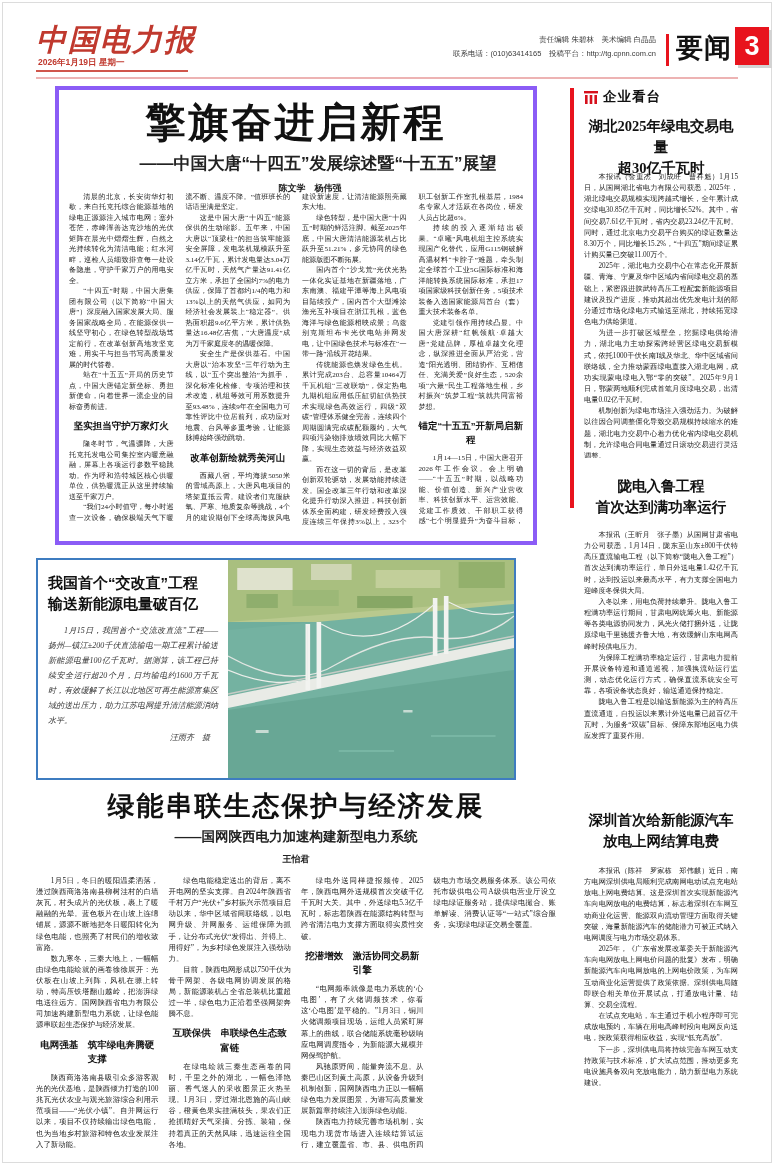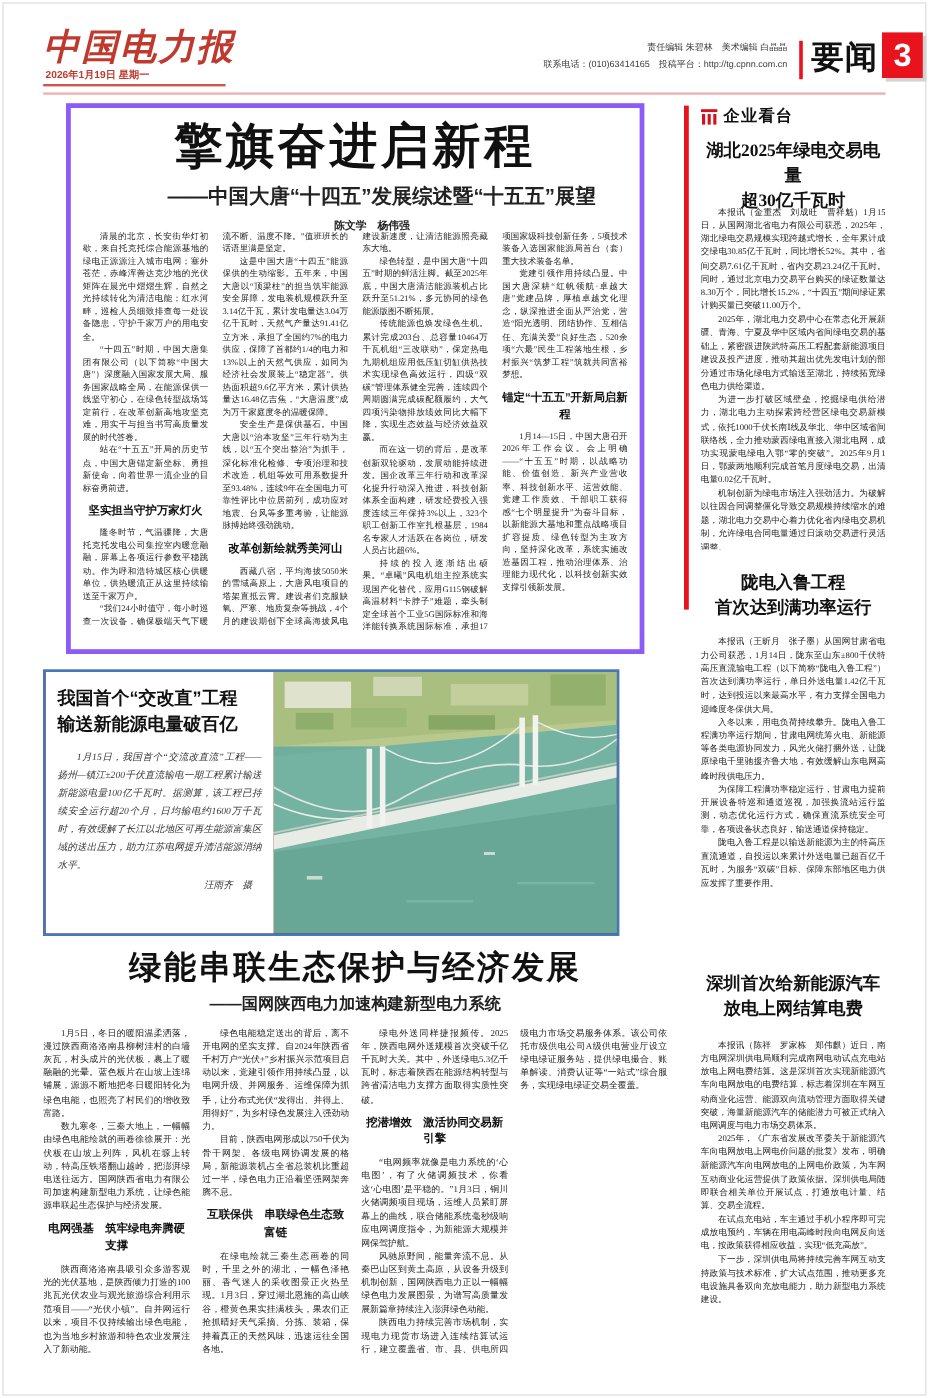--- a/index.html
+++ b/index.html
@@ -107,20 +107,21 @@
       <p class="para">“十四五”时期，中国大唐集团有限公司（以下简称“中国大唐”）深度融入国家发展大局、服务国家战略全局，在能源保供一线坚守初心，在绿色转型战场笃定前行，在改革创新高地攻坚克难，用实干与担当书写高质量发展的时代答卷。</p>
       <p class="para">站在“十五五”开局的历史节点，中国大唐锚定新坐标、勇担新使命，向着世界一流企业的目标奋勇前进。</p>
       <div class="sub-head">坚实担当守护万家灯火</div>
       <p class="para">隆冬时节，气温骤降，大唐托克托发电公司集控室内暖意融融，屏幕上各项运行参数平稳跳动。作为呼和浩特城区核心供暖单位，供热暖流正从这里持续输送至千家万户。</p>
       <p class="para">“我们24小时值守，每小时巡查一次设备，确保极端天气下暖流不断、温度不降。”值班班长的话语里满是坚定。</p>
       <p class="para">这是中国大唐“十四五”能源保供的生动缩影。五年来，中国大唐以“顶梁柱”的担当筑牢能源安全屏障，发电装机规模跃升至3.14亿千瓦，累计发电量达3.04万亿千瓦时，天然气产量达91.41亿立方米，承担了全国约7%的电力供应，保障了首都约1/4的电力和13%以上的天然气供应，如同为经济社会发展装上“稳定器”。供热面积超9.6亿平方米，累计供热量达16.48亿吉焦，“大唐温度”成为万千家庭度冬的温暖保障。</p>
       <p class="para">安全生产是保供基石。中国大唐以“治本攻坚”三年行动为主线，以“五个突出整治”为抓手，深化标准化检修、专项治理和技术改造，机组等效可用系数提升至93.48%，连续9年在全国电力可靠性评比中位居前列，成功应对地震、台风等多重考验，让能源脉搏始终强劲跳动。</p>
       <div class="sub-head">改革创新绘就秀美河山</div>
       <p class="para">西藏八宿，平均海拔5050米的雪域高原上，大唐风电项目的塔架直抵云霄。建设者们克服缺氧、严寒、地质复杂等挑战，4个月的建设期创下全球高海拔风电建设新速度，让清洁能源照亮藏东大地。</p>
       <p class="para">绿色转型，是中国大唐“十四五”时期的鲜活注脚。截至2025年底，中国大唐清洁能源装机占比跃升至51.21%，多元协同的绿色能源版图不断拓展。</p>
+      <p class="para">国内首个“沙戈荒”光伏光热一体化实证基地在新疆落地，广东南澳、福建平潭等海上风电项目陆续投产，国内首个大型滩涂渔光互补项目在浙江扎根，蓝色海洋与绿色能源相映成景；乌兹别克斯坦布卡光伏电站并网发电，让中国绿色技术与标准在“一带一路”沿线开花结果。</p>
       <p class="para">传统能源也焕发绿色生机。累计完成203台、总容量10464万千瓦机组“三改联动”，保定热电九期机组应用低压缸切缸供热技术实现绿色高效运行，四级“双碳”管理体系健全完善，连续四个周期圆满完成碳配额履约，大气四项污染物排放绩效同比大幅下降，实现生态效益与经济效益双赢。</p>
       <p class="para">而在这一切的背后，是改革创新双轮驱动，发展动能持续迸发。国企改革三年行动和改革深化提升行动深入推进，科技创新体系全面构建，研发经费投入强度连续三年保持3%以上，323个职工创新工作室扎根基层，1984名专家人才活跃在各岗位，研发人员占比超6%。</p>
       <p class="para">持续的投入逐渐结出硕果。“卓曦”风电机组主控系统实现国产化替代，应用G115钢破解高温材料“卡脖子”难题，牵头制定全球首个工业5G国际标准和海洋能转换系统国际标准，承担17项国家级科技创新任务，5项技术装备入选国家能源局首台（套）重大技术装备名单。</p>
       <p class="para">党建引领作用持续凸显。中国大唐深耕“红帆领航·卓越大唐”党建品牌，厚植卓越文化理念，纵深推进全面从严治党，营造“阳光透明、团结协作、互相信任、充满关爱”良好生态，520余项“六最”民生工程落地生根，乡村振兴“筑梦工程”筑就共同富裕梦想。</p>
       <div class="sub-head">锚定“十五五”开新局启新程</div>
       <p class="para">1月14—15日，中国大唐召开2026年工作会议。会上明确——“十五五”时期，以战略功能、价值创造、新兴产业营收率、科技创新水平、运营效能、党建工作质效、干部职工获得感“七个明显提升”为奋斗目标，以新能源大基地和重点战略项目扩容提质、绿色转型为主攻方向，坚持深化改革，系统实施改造基因工程，推动治理体系、治理能力现代化，以科技创新实效支撑引领新发展。</p>
     </div>
 </div>
 
 <div class="photo-block">
@@ -158,26 +159,27 @@
       <div>输送新能源电量破百亿</div>
     </div>
     <div class="photo-caption">1月15日，我国首个“交流改直流”工程——扬州—镇江±200千伏直流输电一期工程累计输送新能源电量100亿千瓦时。据测算，该工程已持续安全运行超20个月，日均输电约1600万千瓦时，有效缓解了长江以北地区可再生能源富集区域的送出压力，助力江苏电网提升清洁能源消纳水平。</div>
     <div class="photo-byline">汪雨齐　摄</div>
   </div>
 </div>
 
 <div class="mid-art">
   <div class="mid-title">绿能串联生态保护与经济发展</div>
   <div class="mid-sub">——国网陕西电力加速构建新型电力系统</div>
+  <div class="mid-author">王怡君</div>
   <div class="mid-columns">
       <p class="para">1月5日，冬日的暖阳温柔洒落，漫过陕西商洛洛南县柳树洼村的白墙灰瓦，村头成片的光伏板，裹上了暖融融的光晕。蓝色板片在山坡上连绵铺展，源源不断地把冬日暖阳转化为绿色电能，也照亮了村民们的增收致富路。</p>
       <p class="para">数九寒冬，三秦大地上，一幅幅由绿色电能绘就的画卷徐徐展开：光伏板在山坡上列阵，风机在塬上转动，特高压铁塔翻山越岭，把澎湃绿电送往远方。国网陕西省电力有限公司加速构建新型电力系统，让绿色能源串联起生态保护与经济发展。</p>
       <div class="sub-head">电网强基　筑牢绿电奔腾硬支撑</div>
       <p class="para">陕西商洛洛南县吸引众多游客观光的光伏基地，是陕西倾力打造的100兆瓦光伏农业与观光旅游综合利用示范项目——“光伏小镇”。自并网运行以来，项目不仅持续输出绿色电能，也为当地乡村旅游和特色农业发展注入了新动能。</p>
-      <p class="para">绿色电能稳定送出的背后，离不开电网的坚实支撑。自2024年陕西省千村万户“光伏+”乡村振兴示范项目启动以来，党建引领作用持续凸显，以电网升级、并网服务、运维保障为抓手，让分布式光伏“发得出、并得上、用得好”，为乡村绿色发展注入强劲动力。</p>
+      <p class="para">绿色电能稳定送出的背后，离不开电网的坚实支撑。自2024年陕西省千村万户“光伏+”乡村振兴示范项目启动以来，华中区域省间联络线，以电网升级、并网服务、运维保障为抓手，让分布式光伏“发得出、并得上、用得好”，为乡村绿色发展注入强劲动力。</p>
       <p class="para">目前，陕西电网形成以750千伏为骨干网架、各级电网协调发展的格局，新能源装机占全省总装机比重超过一半，绿色电力正沿着坚强网架奔腾不息。</p>
       <div class="sub-head">互联保供　串联绿色生态致富链</div>
       <p class="para">在绿电绘就三秦生态画卷的同时，千里之外的湖北，一幅色泽艳丽、香气迷人的采收图景正火热呈现。1月3日，穿过湖北恩施的高山峡谷，橙黄色果实挂满枝头，果农们正抢抓晴好天气采摘、分拣、装箱，保持着真正的天然风味，迅速运往全国各地。</p>
       <p class="para">绿电外送同样捷报频传。2025年，陕西电网外送规模首次突破千亿千瓦时大关。其中，外送绿电5.3亿千瓦时，标志着陕西在能源结构转型与跨省清洁电力支撑方面取得实质性突破。</p>
       <div class="sub-head">挖潜增效　激活协同交易新引擎</div>
       <p class="para">“电网频率就像是电力系统的‘心电图’，有了火储调频技术，你看这‘心电图’是平稳的。”1月3日，铜川火储调频项目现场，运维人员紧盯屏幕上的曲线，联合储能系统毫秒级响应电网调度指令，为新能源大规模并网保驾护航。</p>
       <p class="para">风驰原野间，能量奔流不息。从秦巴山区到黄土高原，从设备升级到机制创新，国网陕西电力正以一幅幅绿色电力发展图景，为谱写高质量发展新篇章持续注入澎湃绿色动能。</p>
       <p class="para">陕西电力持续完善市场机制，实现电力现货市场进入连续结算试运行，建立覆盖省、市、县、供电所四级电力市场交易服务体系。该公司依托市级供电公司A级供电营业厅设立绿电绿证服务站，提供绿电撮合、账单解读、消费认证等“一站式”综合服务，实现绿电绿证交易全覆盖。</p>
     </div>
 </div>

